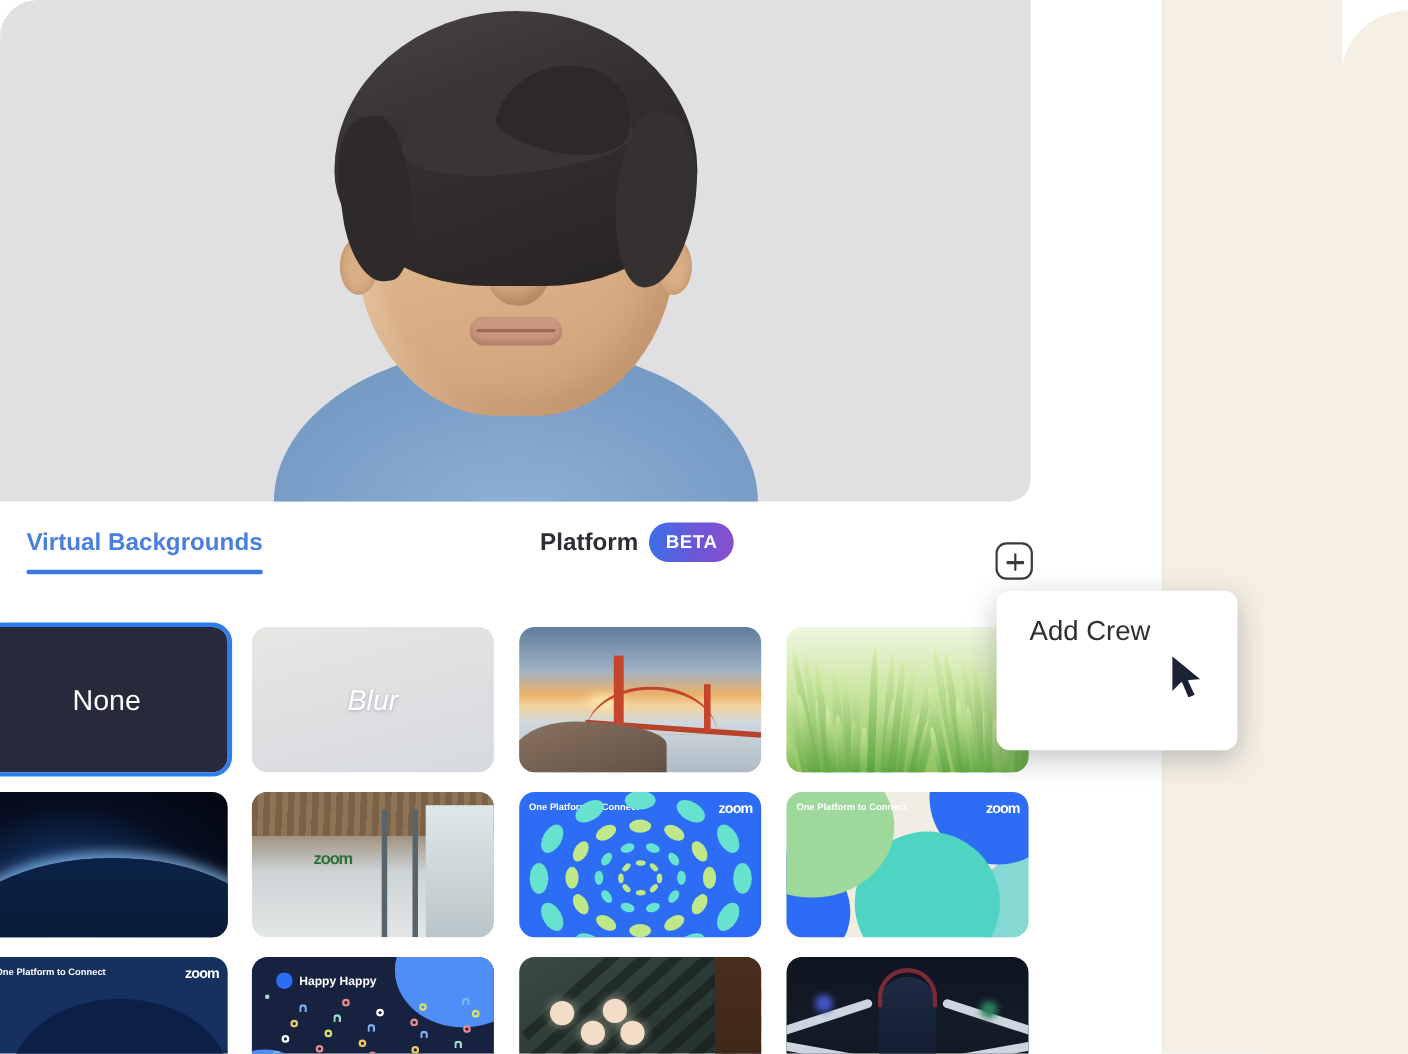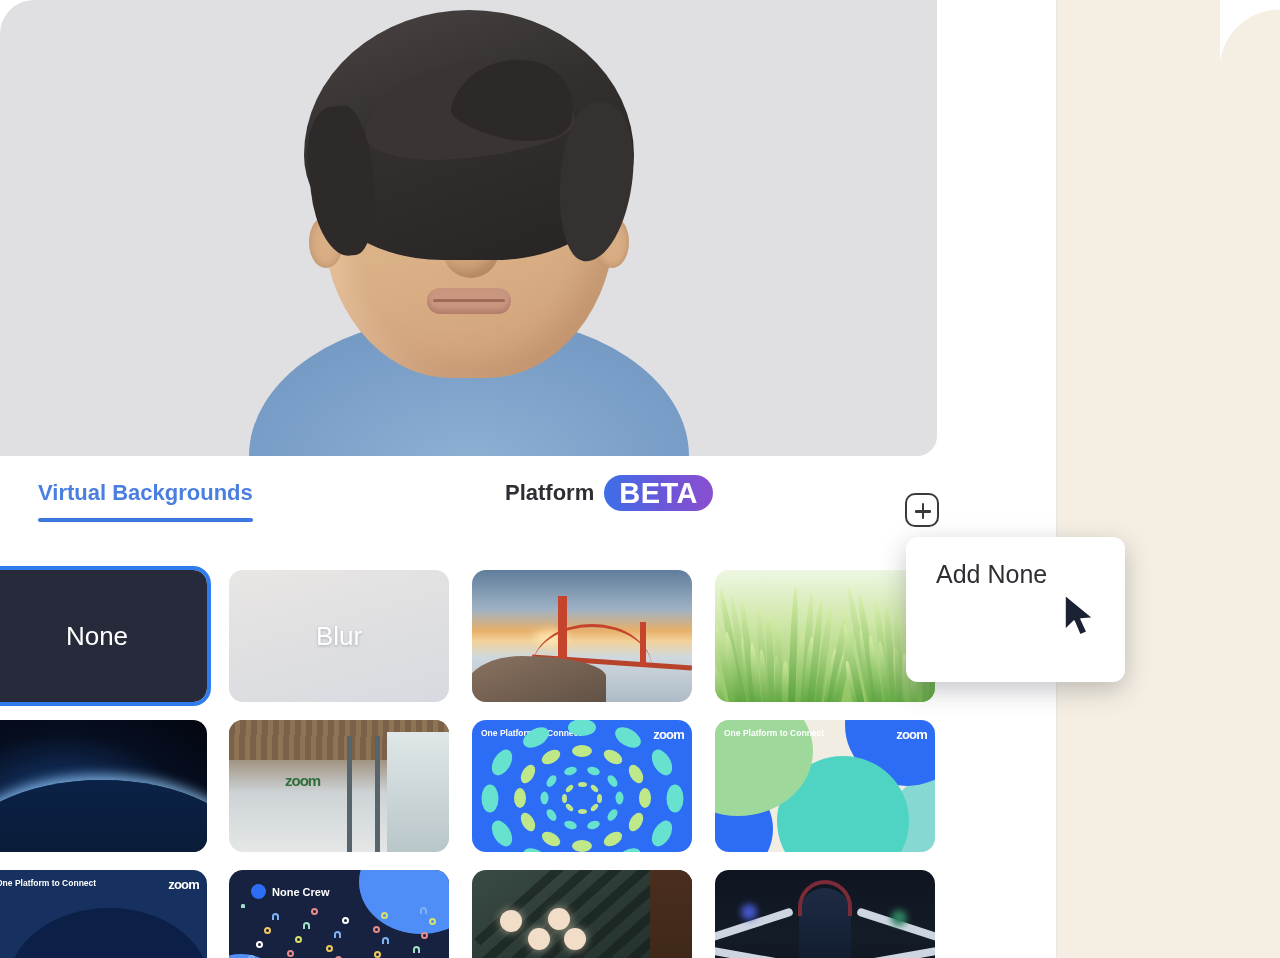--- a/index.html
+++ b/index.html
@@ -147,41 +147,41 @@
     background:#c9967f; border-radius:40px;
     box-shadow: inset 0 -4px 5px rgba(150,95,80,.45);
   }
   .av-mouth::after{
     content:""; position:absolute; left:6px; top:11px; width:72px; height:3px;
     background:#9d6a58; border-radius:3px;
   }
 
   
   .tabs{
-    position:absolute; left:18px; top:470px; width:1056px; height:64px;
+    position:absolute; left:4px; top:470px; width:1056px; height:64px;
   }
   .tab{
     position:absolute; top:0; display:flex; align-items:center; gap:10px;
     height:46px; font-size:22px; font-weight:bold; color:#2d2d33;
     cursor:pointer; white-space:nowrap;
   }
   .tab.active{ color:#4a7fe0; }
   .tab .ul{
     position:absolute; left:0; bottom:-6px; height:4px; width:100%;
     background:#3d77e0; border-radius:2px;
   }
   .tab-vb{ left:20px; }
   .tab-vf{ left:299px; }
   .tab-av{ left:487px; }
 
   .beta{
     display:inline-flex; align-items:center; justify-content:center;
     height:36px; padding:16px 15px; border-radius:18px;
     background:linear-gradient(90deg,#3d6fe8 0%,#6a57d8 55%,#8a4fcf 100%);
-    color:#ffffff; font-size:29px; font-weight:bold; letter-spacing:.5px;
+    color:#ffffff; font-size:17px; font-weight:bold; letter-spacing:.5px;
   }
 
   .add-btn{
     position:absolute; left:905px; top:493px;
     width:34px; height:34px; border-radius:10px;
     border:2px solid #3a3a3e; background:#ffffff; cursor:pointer;
   }
   .add-btn::before, .add-btn::after{
     content:""; position:absolute; background:#3a3a3e; border-radius:1px;
   }
@@ -204,20 +204,21 @@
     font-size:26px; color:#ffffff; font-weight:normal;
   }
   .sel-ring{
     position:absolute; left:-17px; top:-4px; width:228px; height:140px;
     border:4px solid #2f7ced; border-radius:18px; pointer-events:none;
   }
 
   .th-none{ background:#262a3b; }
   .th-blur{
     background:linear-gradient(165deg,#e9e7e4 0%,#e2e1e2 35%,#d6dae0 100%);
+    font-style:italic;
   }
   .th-blur .thumb-label{ color:#ffffff; text-shadow:0 1px 3px rgba(120,130,145,.55); }
 
   
   .th-bridge{ background:linear-gradient(180deg,#5f7d9c 0%,#9fb2c4 30%,#e8b06a 46%,#f2d29a 54%,#cfd8de 66%,#aebbc6 100%); }
   .th-bridge .sun{ position:absolute; left:28%; top:46%; width:34px; height:14px; background:#ffe6b0; filter:blur(5px); border-radius:50%; }
   .th-bridge .tower{ position:absolute; width:9px; background:#c4452b; }
   .th-bridge .tower.t1{ left:86px; top:26px; height:96px; }
   .th-bridge .tower.t2{ left:168px; top:52px; height:44px; width:6px; }
   .th-bridge .deck{ position:absolute; left:60px; top:90px; width:160px; height:5px; background:#b8432a; transform:rotate(4deg); }
@@ -490,21 +491,21 @@
         <div class="arc"></div>
         <div class="brandtag">One Platform to Connect</div>
         <div class="brandlogo">zoom</div>
       </div>
 
       <div class="thumb c1 r2 th-crew" id="crewTile">
         <div class="blob" style="right:-34px; top:-40px; width:124px; height:104px;"></div>
         <div class="blob" style="left:-36px; bottom:-44px; width:96px; height:92px;"></div>
         <div class="crewlabel">
           <span class="ic"></span>
-          <span class="tx">None Crew</span>
+          <span class="tx">Happy Happy</span>
         </div>
       <div class="cf" style="left: 12px; top: 34px; border-top-color: rgb(159, 224, 200); border-right-color: rgb(159, 224, 200); border-bottom: none; border-left-color: rgb(159, 224, 200); border-radius: 50% 50% 0px 0px; width: 4px; height: 4px; background: rgb(159, 224, 200);"></div>
           <div class="cf" style="left: 106px; top: 86px; border-color: rgb(232, 139, 139);"></div>
           <div class="cf" style="left: 153px; top: 67px; border-top-color: rgb(127, 178, 245); border-right-color: rgb(127, 178, 245); border-bottom: none; border-left-color: rgb(127, 178, 245); border-radius: 50% 50% 0px 0px;"></div>
           <div class="cf" style="left: 200px; top: 48px; border-color: rgb(215, 224, 106);"></div>
           <div class="cf" style="left: 145px; top: 81px; border-color: rgb(242, 200, 92);"></div>
           <div class="cf" style="left: 192px; top: 62px; border-color: rgb(232, 139, 139);"></div>
           <div class="cf" style="left: 43px; top: 43px; border-top-color: rgb(127, 178, 245); border-right-color: rgb(127, 178, 245); border-bottom: none; border-left-color: rgb(127, 178, 245); border-radius: 50% 50% 0px 0px;"></div>
           <div class="cf" style="left: 184px; top: 76px; border-top-color: rgb(159, 224, 200); border-right-color: rgb(159, 224, 200); border-bottom: none; border-left-color: rgb(159, 224, 200); border-radius: 50% 50% 0px 0px;"></div>
           <div class="cf" style="left: 35px; top: 57px; border-color: rgb(242, 200, 92);"></div>
@@ -548,21 +549,21 @@
         <div class="hoop"></div>
         <div class="glow" style="left:26px; top:34px; background:#4455c8;"></div>
         <div class="glow" style="right:28px; top:40px; background:#2f7f5f;"></div>
       </div>
 
     </div>
   </div>
 
   <div class="menu">
     <div class="menu-item">
-      <span>Add None</span>
+      <span>Add Crew</span>
     </div>
   </div>
 
   <svg class="cursor" viewBox="0 0 34 44">
     <path d="M2 1 L2 36 L11 27 L17 41 L24 38 L18 25 L30 24 Z" fill="#1b2233" stroke="#ffffff" stroke-width="1.6" stroke-linejoin="round"></path>
   </svg>
 
 </div>
 
 </body></html>

